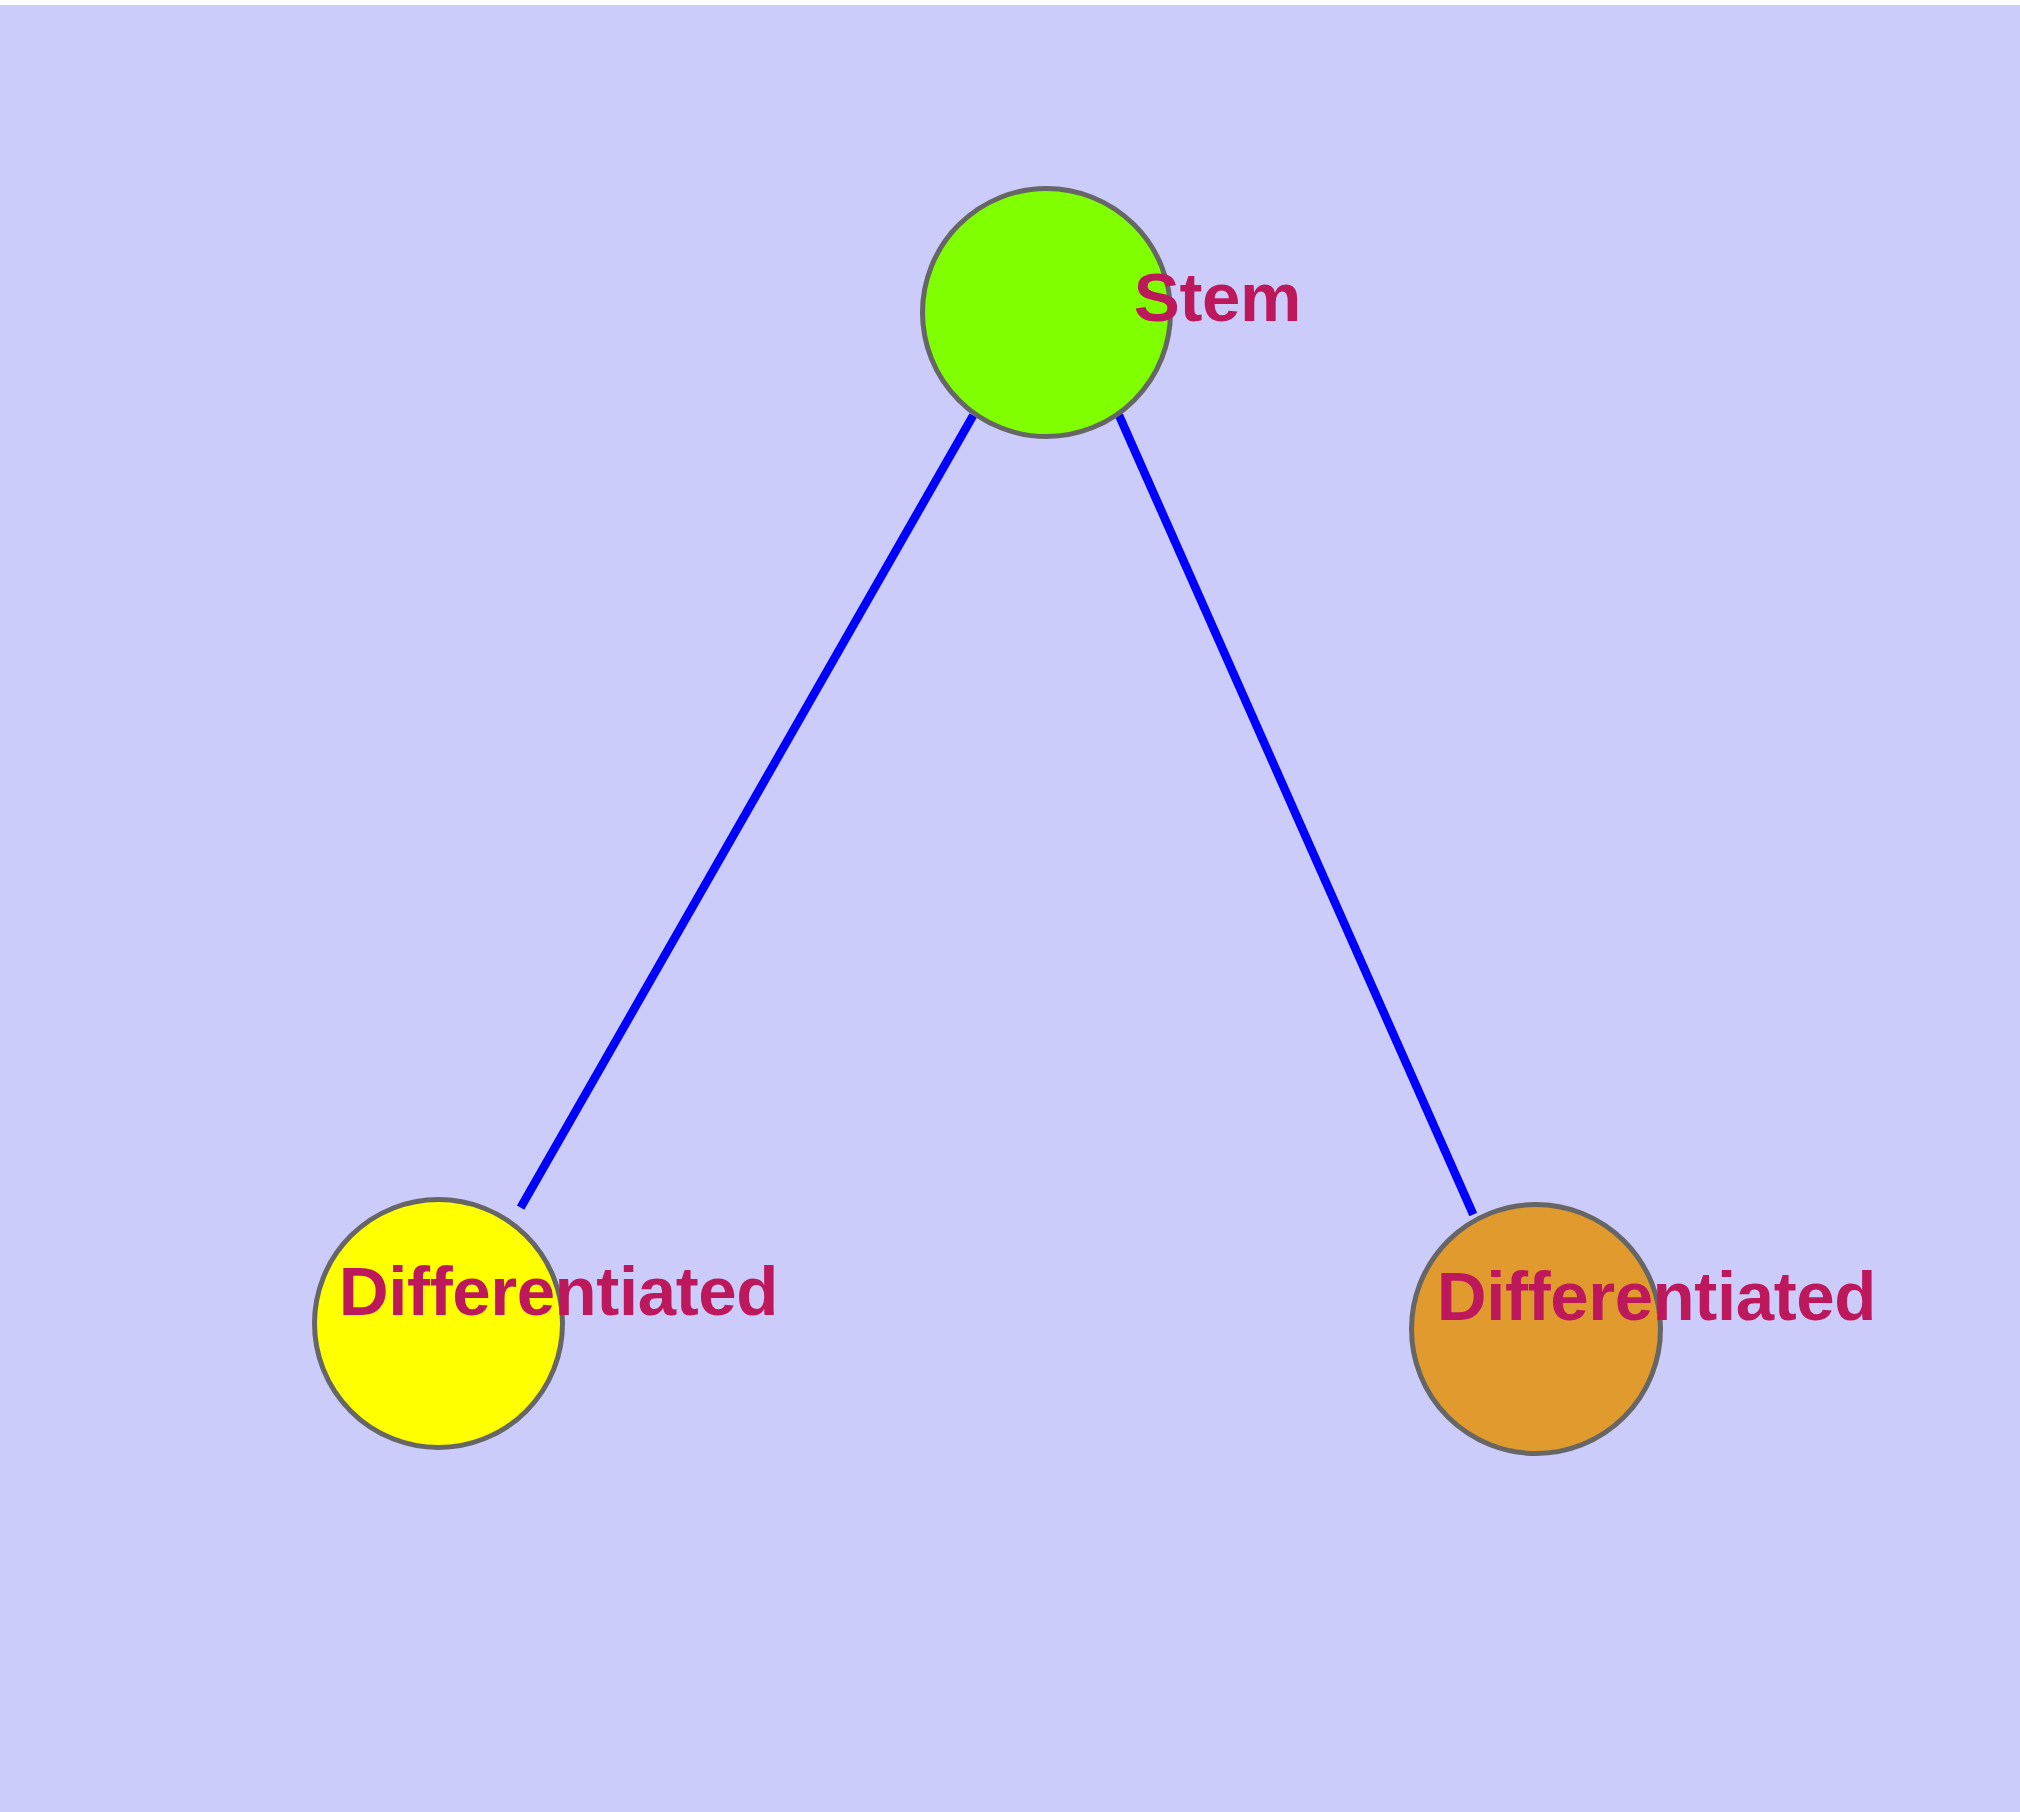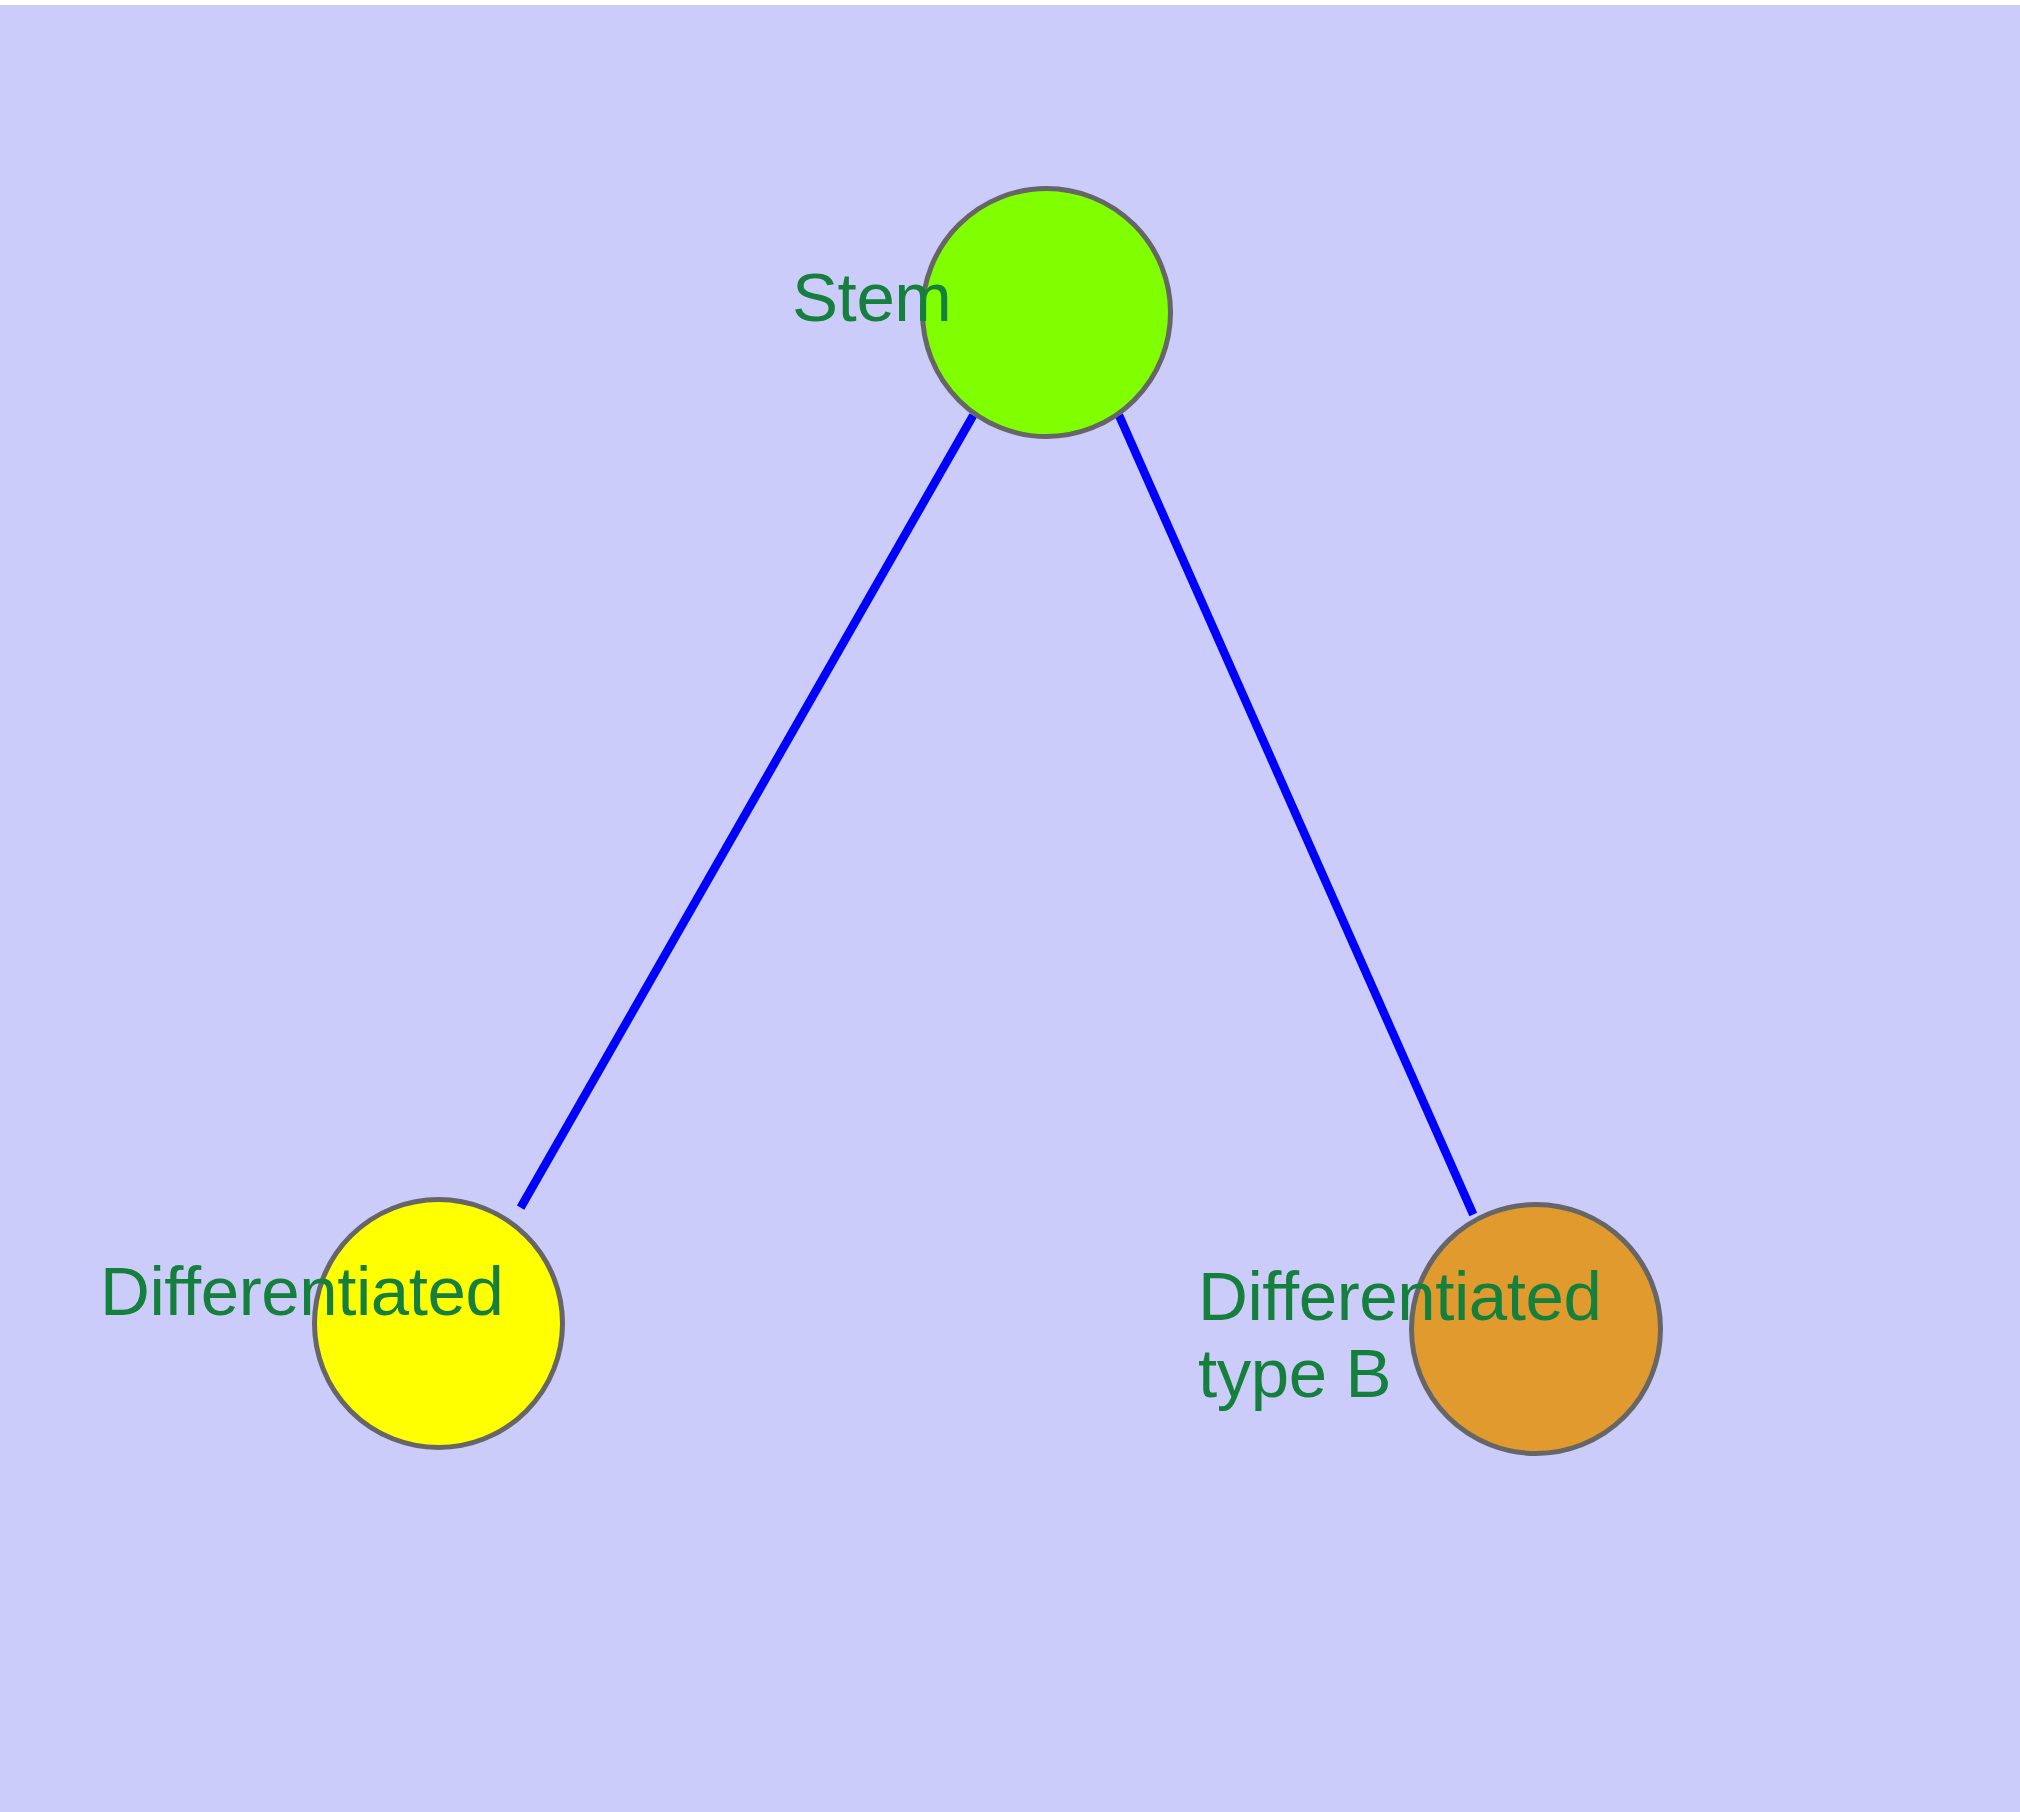--- a/index.html
+++ b/index.html
@@ -37,23 +37,23 @@
     width: 2021px;
     height: 1812px;
   }
   .node {
     position: absolute;
     border-radius: 50%;
     box-sizing: border-box;
   }
   .node-label {
     position: absolute;
-    text-align: left;
-    font-weight: normal;
-    color: #15803d;
+    text-align: right;
+    font-weight: bold;
+    color: #be185d;
     line-height: 1.12;
     white-space: pre;
     letter-spacing: -0.4px;
   }
   .node-stem {
     left: 920px;
     top: 186px;
     width: 253px;
     height: 253px;
     background: #7fff00;
@@ -108,17 +108,17 @@
 
   <div class="node-layer">
 
     <div class="node node-stem"></div>
     <div class="node-label label-stem">Stem</div>
 
     <div class="node node-diff-a"></div>
     <div class="node-label label-diff-a"><span>Differentiated</span><br></div>
 
     <div class="node node-diff-b"></div>
-    <div class="node-label label-diff-b"><span>Differentiated</span><br><span>type B</span></div>
+    <div class="node-label label-diff-b"><span>Differentiated</span><br></div>
 
   </div>
 </div>
 
 
 </body></html>

